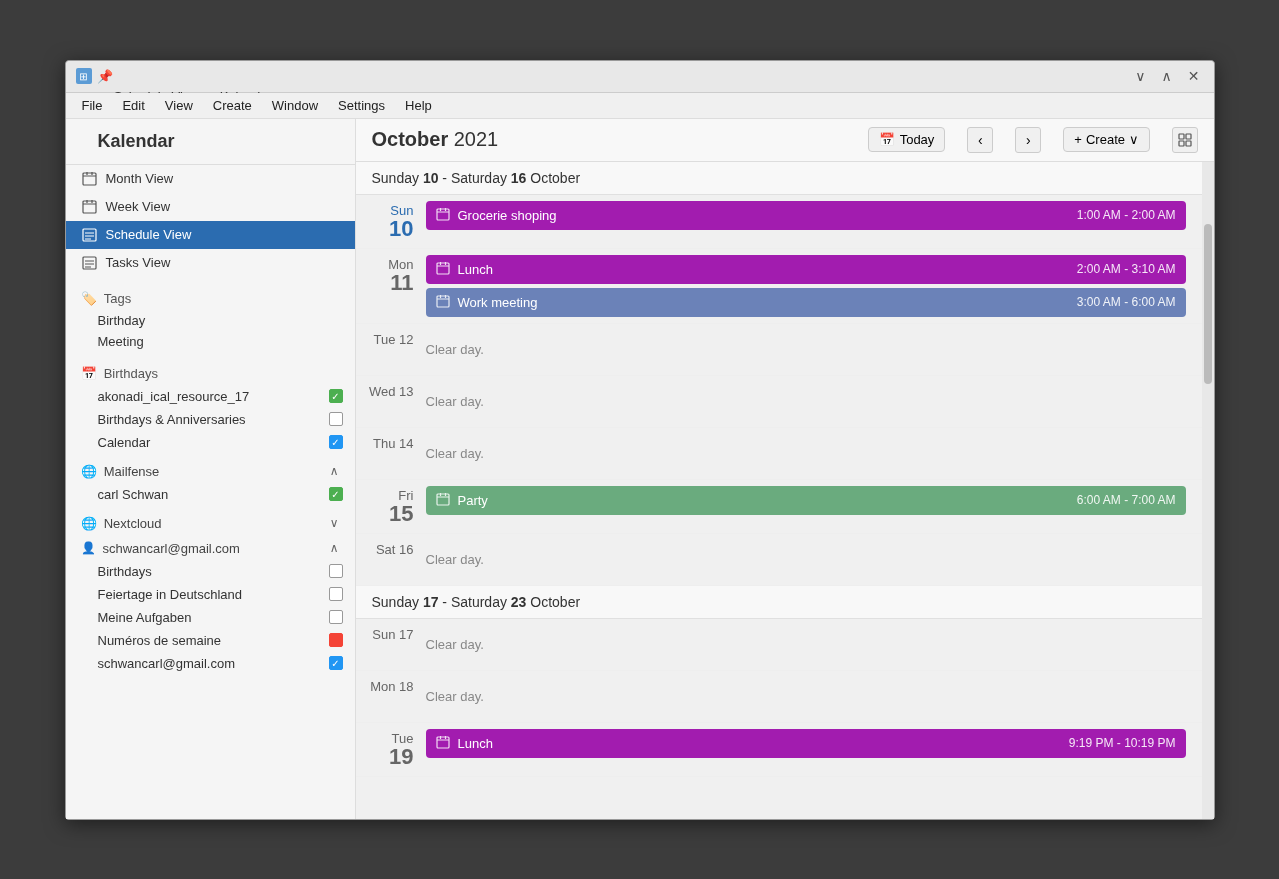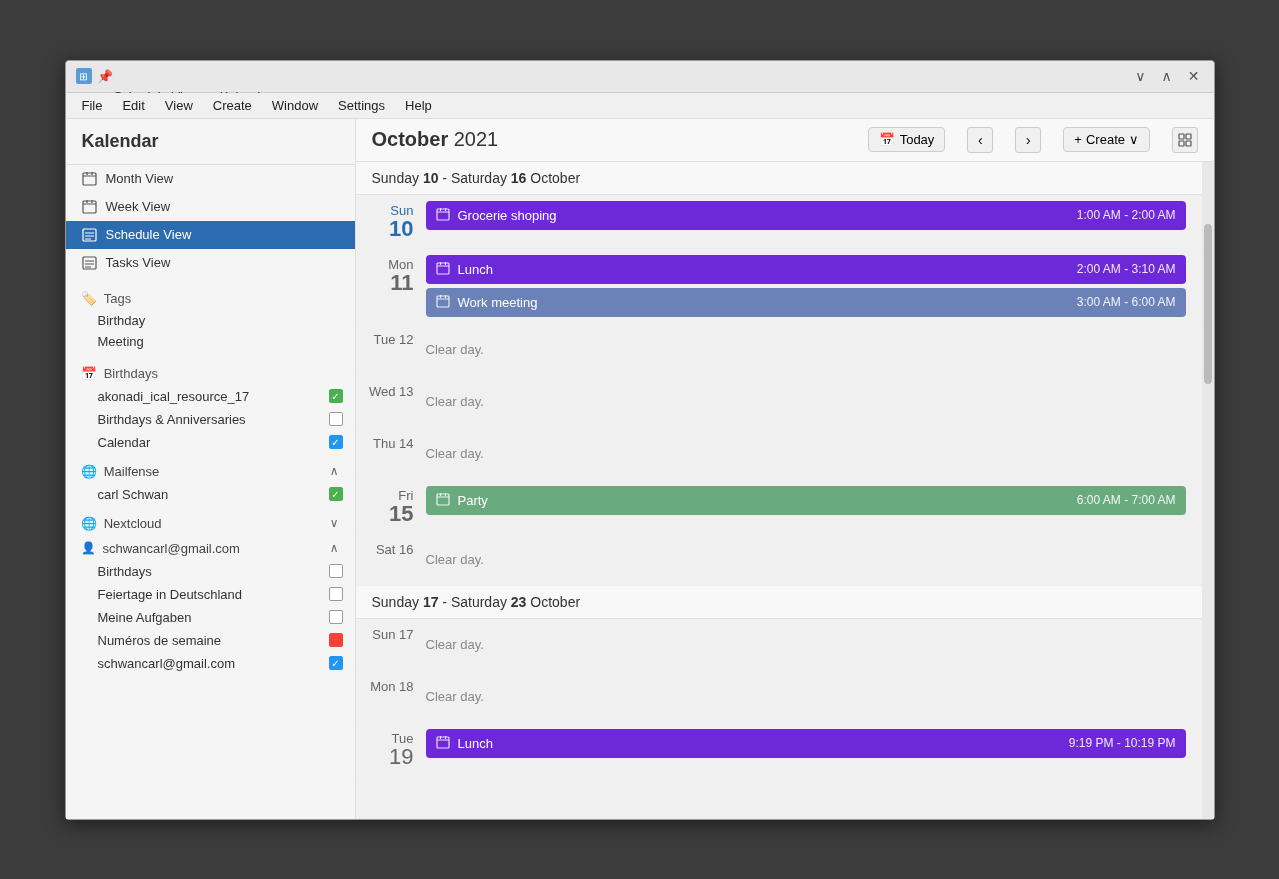--- a/index.html
+++ b/index.html
@@ -91,21 +91,21 @@
     
     .sidebar {
       width: 290px;
       background: #f5f5f5;
       border-right: 1px solid #ddd;
       display: flex;
       flex-direction: column;
       overflow-y: auto;
     }
     .sidebar-header {
-      padding: 12px 16px;
+      padding: 12px 32px;
       font-size: 18px;
       font-weight: bold;
       color: #333;
       border-bottom: 1px solid #ddd;
     }
     .nav-item {
       display: flex;
       align-items: center;
       padding: 6px 16px;
       cursor: pointer;
@@ -286,21 +286,21 @@
     .event-block {
       display: flex;
       align-items: center;
       border-radius: 4px;
       padding: 6px 10px;
       gap: 8px;
       font-size: 13px;
       color: white;
     }
     .event-block.blue-light {
-      background: #6d28d9;
+      background: #a21caf;
     }
     .event-block.blue-medium {
       background: #6b82b8;
     }
     .event-block.green {
       background: #6aab7e;
     }
     .event-name {
       flex: 1;
       font-size: 13px;
@@ -675,21 +675,21 @@
               <span>18</span>
             </div>
             <div class="day-events">
               <span class="clear-day">Clear day.</span>
             </div>
           </div>
 
           <div class="day-row">
             <div class="day-label" style="text-align:right; padding:8px 12px 8px 0;">
               <div class="day-name">Tue</div>
-              <div class="day-num" style="font-size:22px;font-weight:normal;">19</div>
+              <div class="day-num" style="font-size:22px;font-weight:bold;">19</div>
             </div>
             <div class="day-events">
               <div class="event-block blue-light">
                 <span class="event-icon">
                   <svg width="14" height="14" viewBox="0 0 14 14" fill="none">
                     <rect x="1" y="2" width="12" height="11" rx="1" stroke="white" stroke-width="1.2" fill="none"></rect>
                     <line x1="1" y1="5" x2="13" y2="5" stroke="white" stroke-width="1"></line>
                     <line x1="4.5" y1="1" x2="4.5" y2="4" stroke="white" stroke-width="1.2"></line>
                     <line x1="9.5" y1="1" x2="9.5" y2="4" stroke="white" stroke-width="1.2"></line>
                   </svg>

